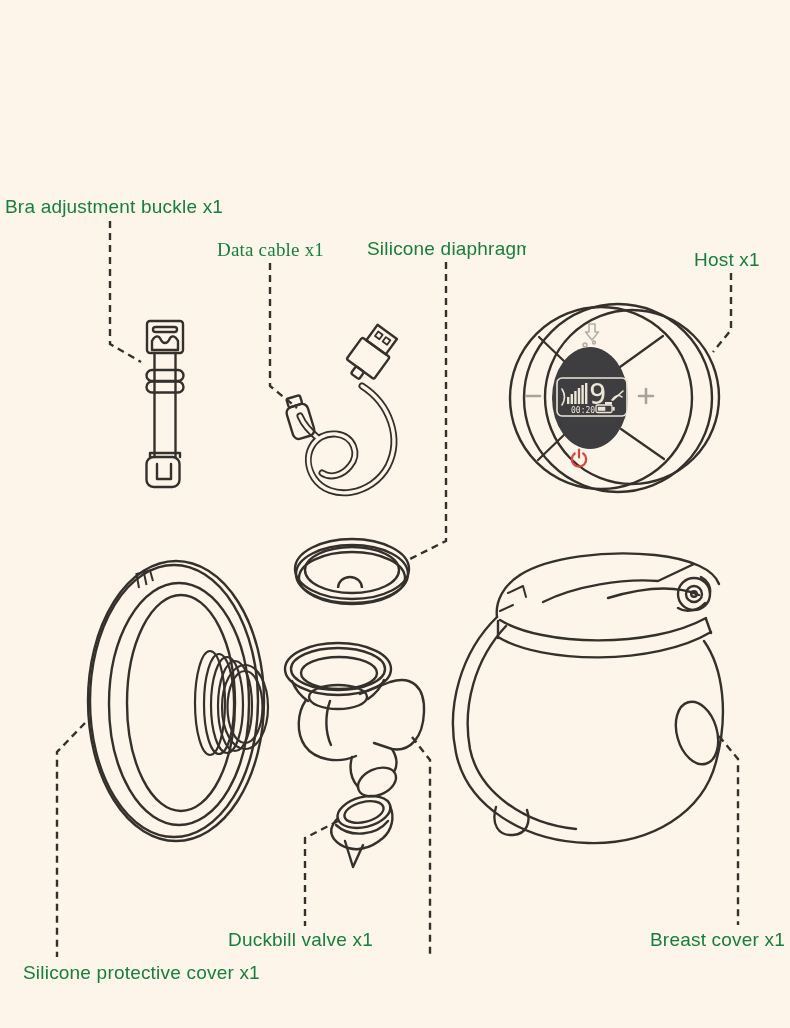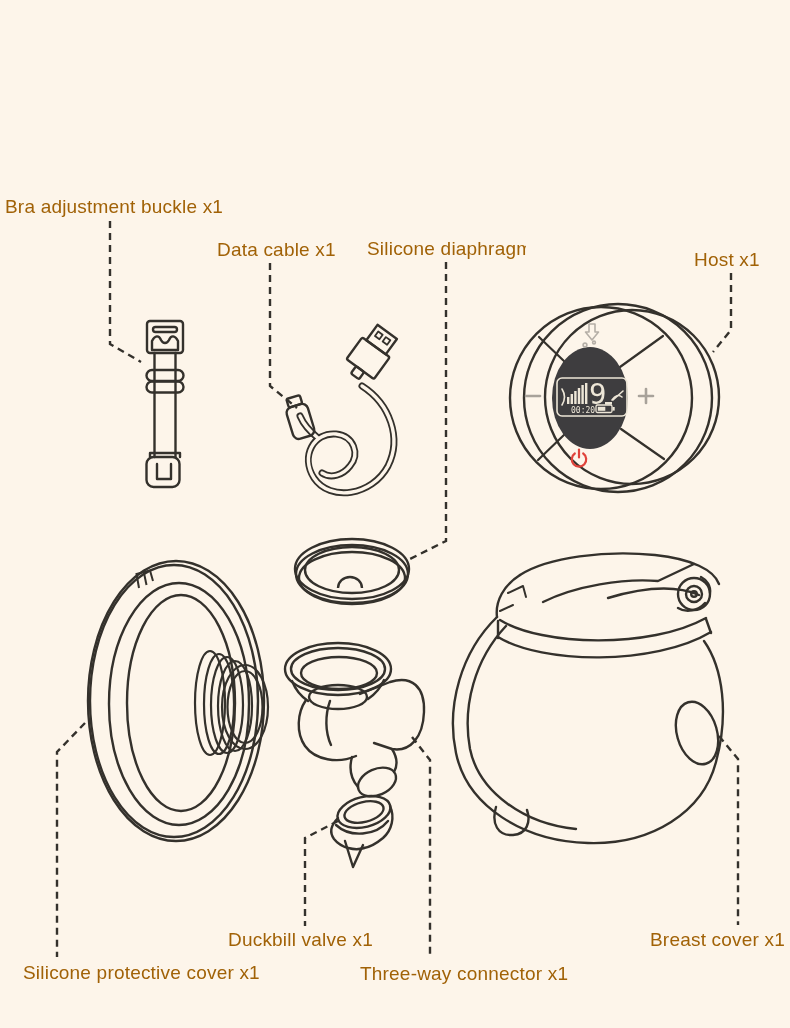--- a/index.html
+++ b/index.html
@@ -7,21 +7,21 @@
     position:relative;
     width:790px;height:1028px;
     background:#fdf5ea;
     overflow:hidden;
     font-family:"Liberation Sans", sans-serif;
   }
   .part-label{
     position:absolute;
     font-size:19px;
     line-height:21px;
-    color:#a16207;
+    color:#15803d;
     white-space:nowrap;
     letter-spacing:0.2px;
   }
   .clip{overflow:hidden;}
   #art{position:absolute;left:0;top:0;}
 </style>
 </head>
 <body>
 
 <div id="stage">
@@ -197,27 +197,26 @@
       <path d="M678,608 C686,613 698,611 705,603"></path>
 
       <ellipse cx="697" cy="733" rx="20" ry="32" transform="rotate(-16 697 733)"></ellipse>
 
       <path d="M496,807 C491,824 498,836 513,835 C527,834 531,822 527,810"></path>
     </g>
   </svg>
 
   <div class="part-label" style="left:5px;top:196px;">Bra adjustment buckle x1</div>
 
-  <div class="part-label" style="left:217px;top:239px;">Data cable x1</div>
+  <div class="part-label" style="left:217px;top:239px;font-family:Liberation Serif, serif;">Data cable x1</div>
 
   <div class="part-label clip" style="left:367px;top:238px;width:159px;">Silicone diaphragm</div>
 
   <div class="part-label" style="left:694px;top:249px;text-align:right;">Host x1</div>
 
   <div class="part-label" style="left:228px;top:929px;">Duckbill valve x1</div>
 
   <div class="part-label" style="left:650px;top:929px;">Breast cover x1</div>
 
   <div class="part-label" style="left:3px;top:962px;margin-left:20px;">Silicone protective cover x1</div>
 
-  <div class="part-label" style="left:360px;top:963px;">Three-way connector x1</div>
 
 </div>
 
 </body></html>

